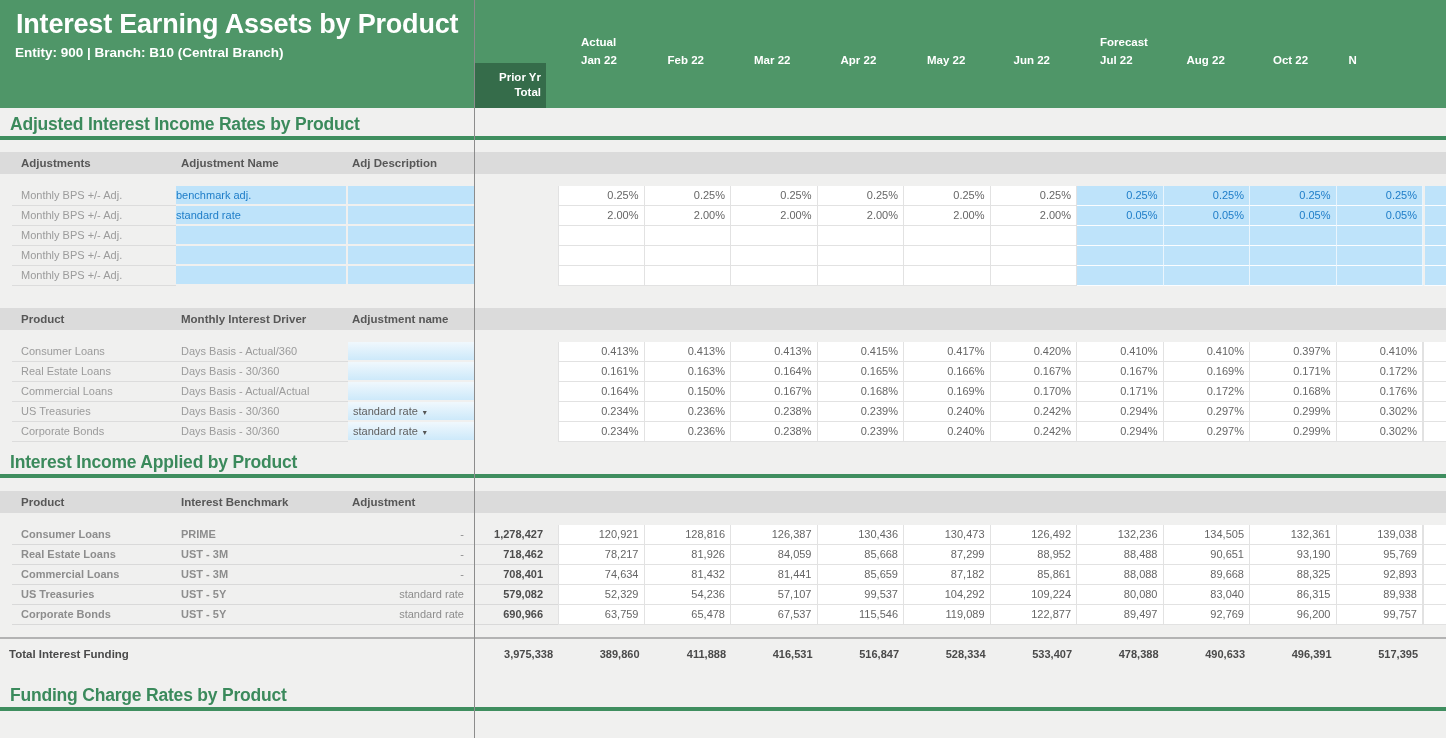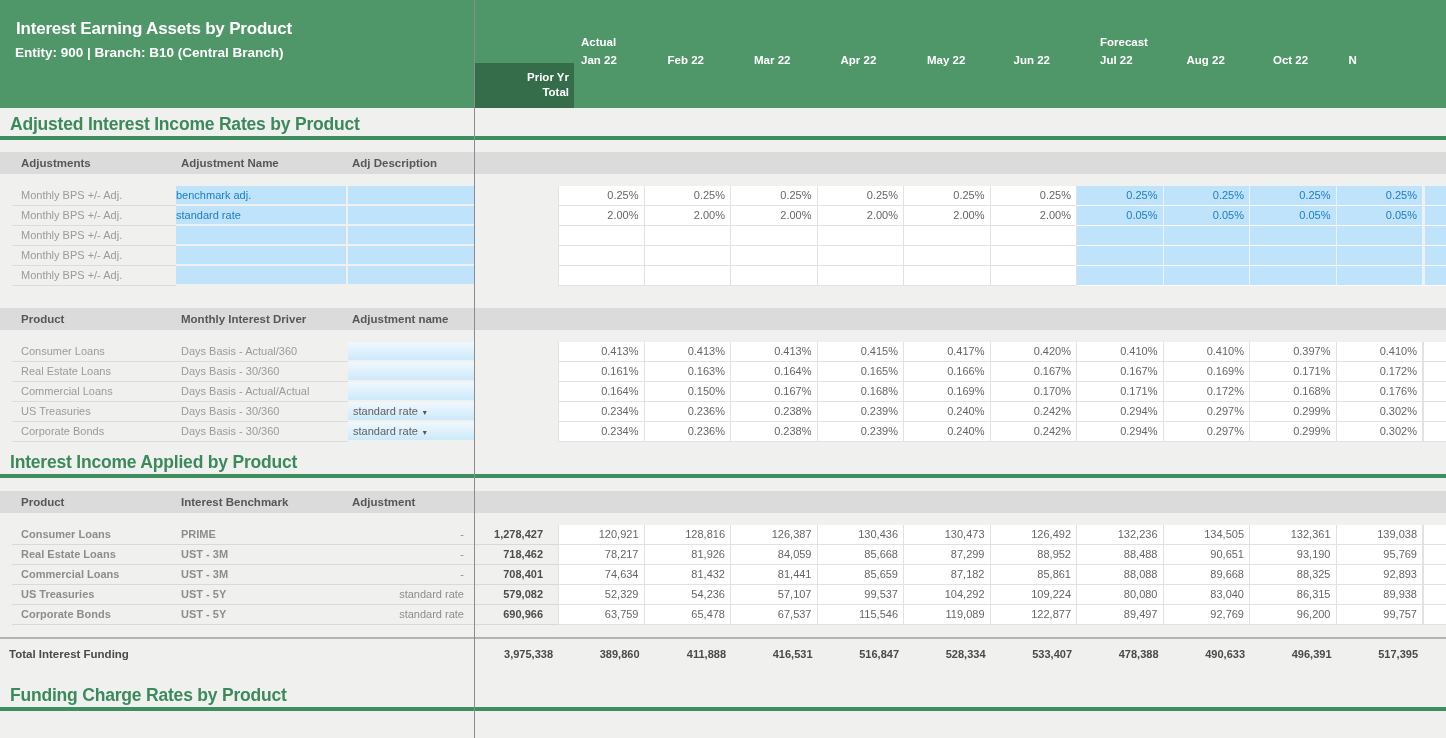--- a/index.html
+++ b/index.html
@@ -6,23 +6,23 @@
     --banner-green:#4F9668; --dark-green:#356C4A; --title-green:#3B8A5C;
     --underline-green:#3F8E5F; --band-gray:#DBDBDB; --blue-bg:#BEE3FA;
     --blue-text:#1E7DC8; --page-bg:#F0F0EF;
   }
   *{margin:0;padding:0;box-sizing:border-box;}
   body{font-family:"Liberation Sans",sans-serif;background:#e6e6e6;}
   .app{position:relative;width:1446px;height:738px;background:var(--page-bg);overflow:hidden;}
 
   
   .banner{position:relative;height:108px;background:var(--banner-green);}
-  .banner-title{position:absolute;left:16px;top:19px;font-size:17px;font-weight:bold;color:#fff;letter-spacing:-0.2px;}
+  .banner-title{position:absolute;left:16px;top:9px;font-size:27px;font-weight:bold;color:#fff;letter-spacing:-0.2px;}
   .banner-sub{position:absolute;left:15px;top:45px;font-size:13.5px;font-weight:bold;color:#fff;}
-  .prior-head{position:absolute;left:474px;top:63px;width:100px;height:45px;background:var(--dark-green);
+  .prior-head{position:absolute;left:474px;top:63px;width:72px;height:45px;background:var(--dark-green);
     color:#fff;font-weight:bold;font-size:11.5px;text-align:right;padding:7px 5px 0 14px;line-height:15px;}
   #month-headers{position:absolute;left:558px;top:0;bottom:0;display:grid;grid-template-columns:repeat(10,86.5px) 23px;}
   .mh-cell{display:flex;flex-direction:column;justify-content:center;padding:0 0 7px 23px;color:#fff;font-weight:bold;font-size:11.5px;overflow:hidden;}
   .mh-cell.sliver-h{padding-left:12px;}
   .mh-group{height:19px;line-height:19px;white-space:nowrap;}
   .mh-label{height:17px;line-height:17px;white-space:nowrap;}
 
   .divider{position:absolute;left:474px;top:0;width:1px;height:100%;background:#8C8C8C;z-index:6;}
 
   

